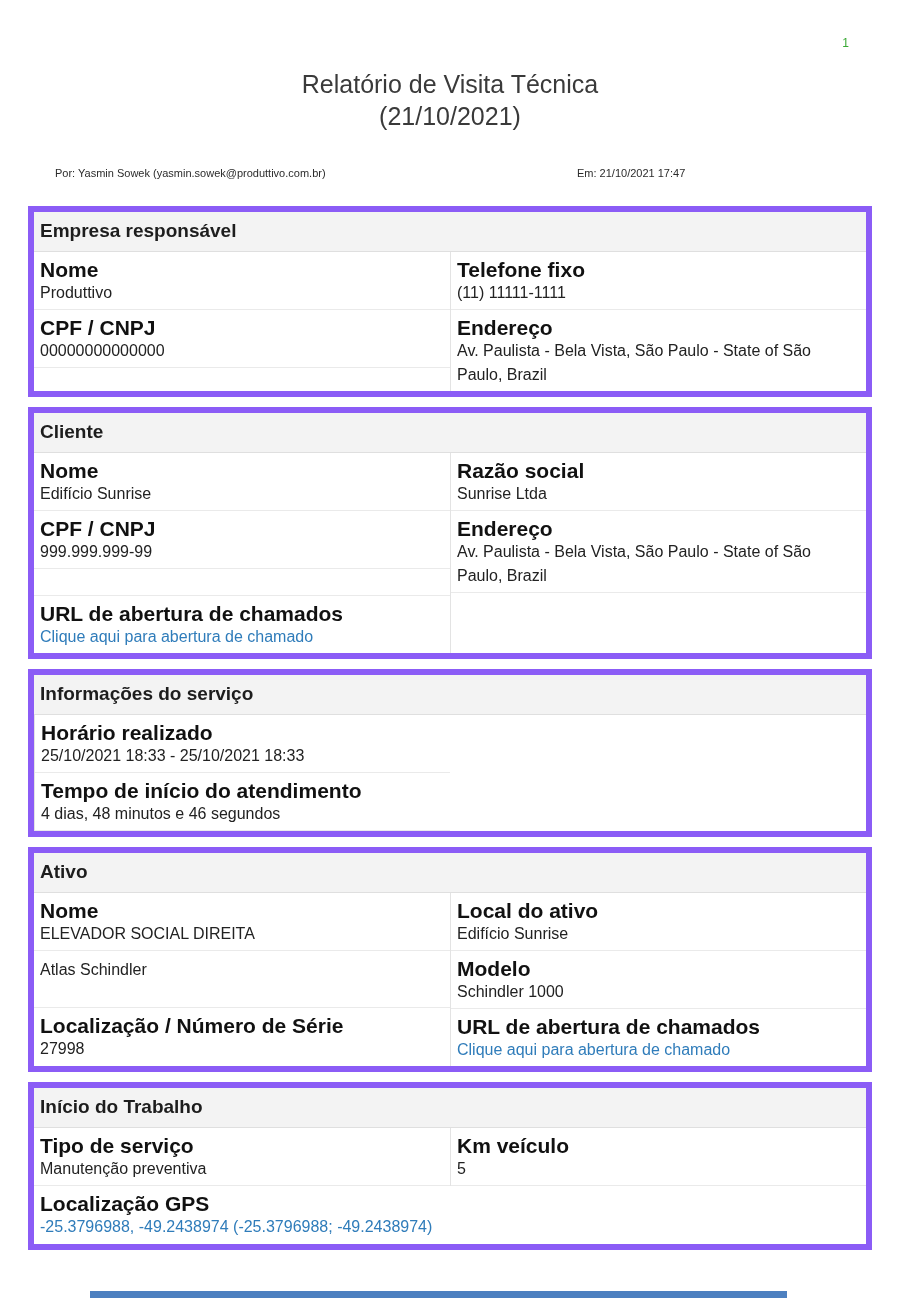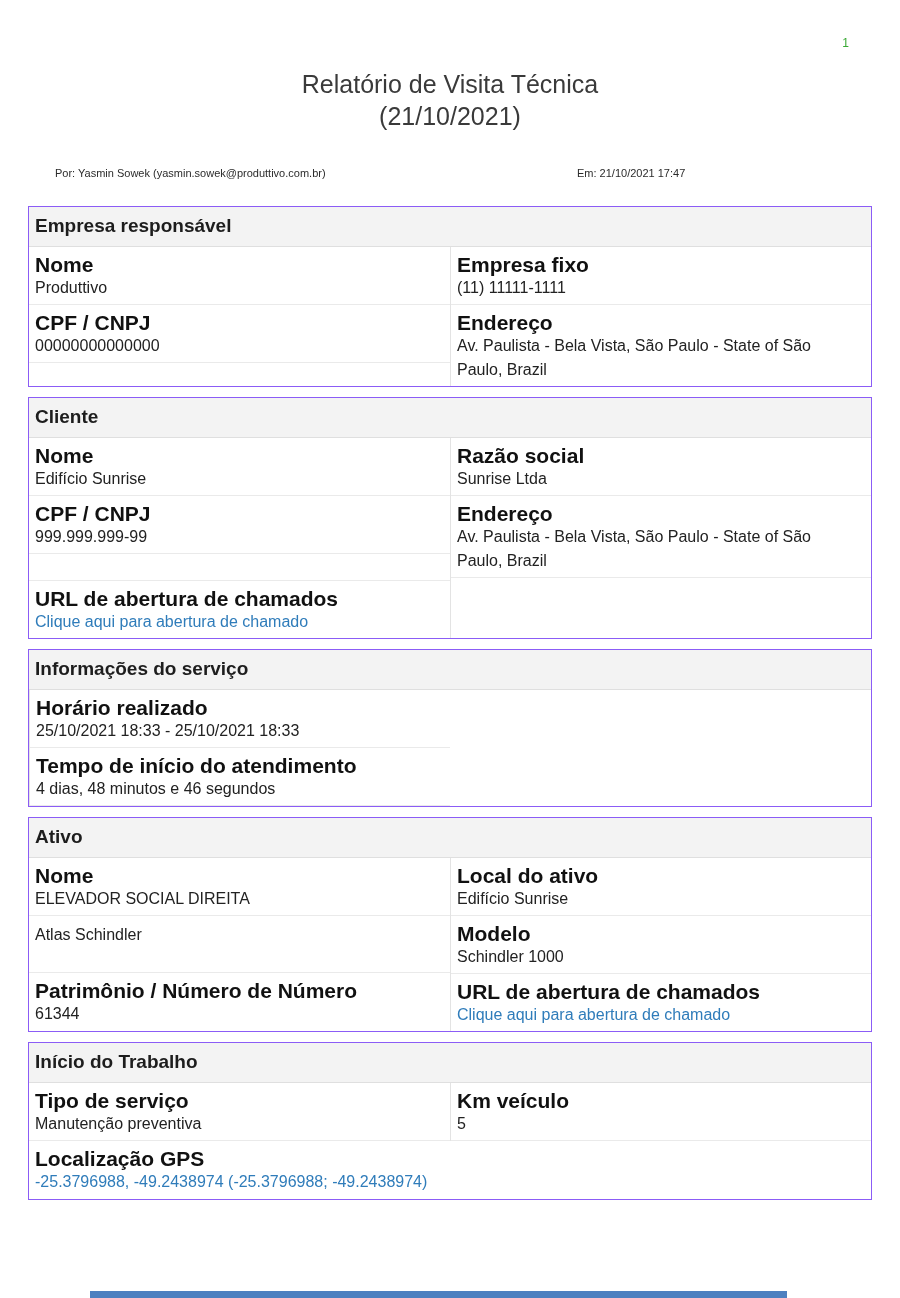--- a/index.html
+++ b/index.html
@@ -8,21 +8,21 @@
     background:#ffffff; color:#222;
     font-family:"Liberation Sans", sans-serif;
   }
   .page-num { position:absolute; top:36px; right:51px; font-size:12px; color:#3aa935; }
   .title { text-align:center; padding-top:68px; font-size:25px; line-height:32px; color:#3a3a3a; }
   .byline { position:relative; height:14px; margin-top:35px; font-size:11px; color:#2b2b2b; }
   .byline .por { position:absolute; left:55px; top:0; }
   .byline .em  { position:absolute; left:560px; top:0;margin-left:17px; }
 
   .report { margin:25px 28px 0; }
-  .section { border:1px solid #8b5cf6; margin-bottom:10px; background:#fff; }
+  .section { border:6px solid #8b5cf6; margin-bottom:10px; background:#fff; }
   .section-header {
     background:#f3f3f3; border-bottom:1px solid #dfdfdf;
     padding:8px 6px 9px 6px; font-size:19px; font-weight:bold; color:#1d1d1d;
   }
   .cols { display:flex; align-items:stretch; }
   .col { width:50%; display:flex; flex-direction:column; box-sizing:border-box; }
   .col.right { border-left:1px solid #e3e3e3; }
   .cell { box-sizing:border-box; min-height:57px; padding:7px 14px 4px 6px; border-bottom:1px solid #eaeaea; }
   .cell.last { border-bottom:none; }
   .label { font-weight:bold; font-size:21px; line-height:22px; color:#111; }
@@ -59,21 +59,21 @@
           <div class="value">Produttivo</div>
         </div>
         <div class="cell">
           <div class="label">CPF / CNPJ</div>
           <div class="value">00000000000000</div>
         </div>
         <div class="filler"></div>
       </div>
       <div class="col right">
         <div class="cell">
-          <div class="label">Empresa fixo</div>
+          <div class="label">Telefone fixo</div>
           <div class="value">(11) 11111-1111</div>
         </div>
         <div class="cell last">
           <div class="label">Endereço</div>
           <div class="value">Av. Paulista - Bela Vista, São Paulo - State of São Paulo, Brazil</div>
         </div>
         <div class="filler"></div>
       </div>
     </div>
   </div>
@@ -132,22 +132,22 @@
     <div class="cols">
       <div class="col left">
         <div class="cell">
           <div class="label">Nome</div>
           <div class="value">ELEVADOR SOCIAL DIREITA</div>
         </div>
         <div class="cell">
           <div class="value">Atlas Schindler</div>
         </div>
         <div class="cell last">
-          <div class="label">Patrimônio / Número de Número</div>
-          <div class="value">61344</div>
+          <div class="label">Localização / Número de Série</div>
+          <div class="value">27998</div>
         </div>
       </div>
       <div class="col right">
         <div class="cell">
           <div class="label">Local do ativo</div>
           <div class="value">Edifício Sunrise</div>
         </div>
         <div class="cell">
           <div class="label">Modelo</div>
           <div class="value">Schindler 1000</div>

